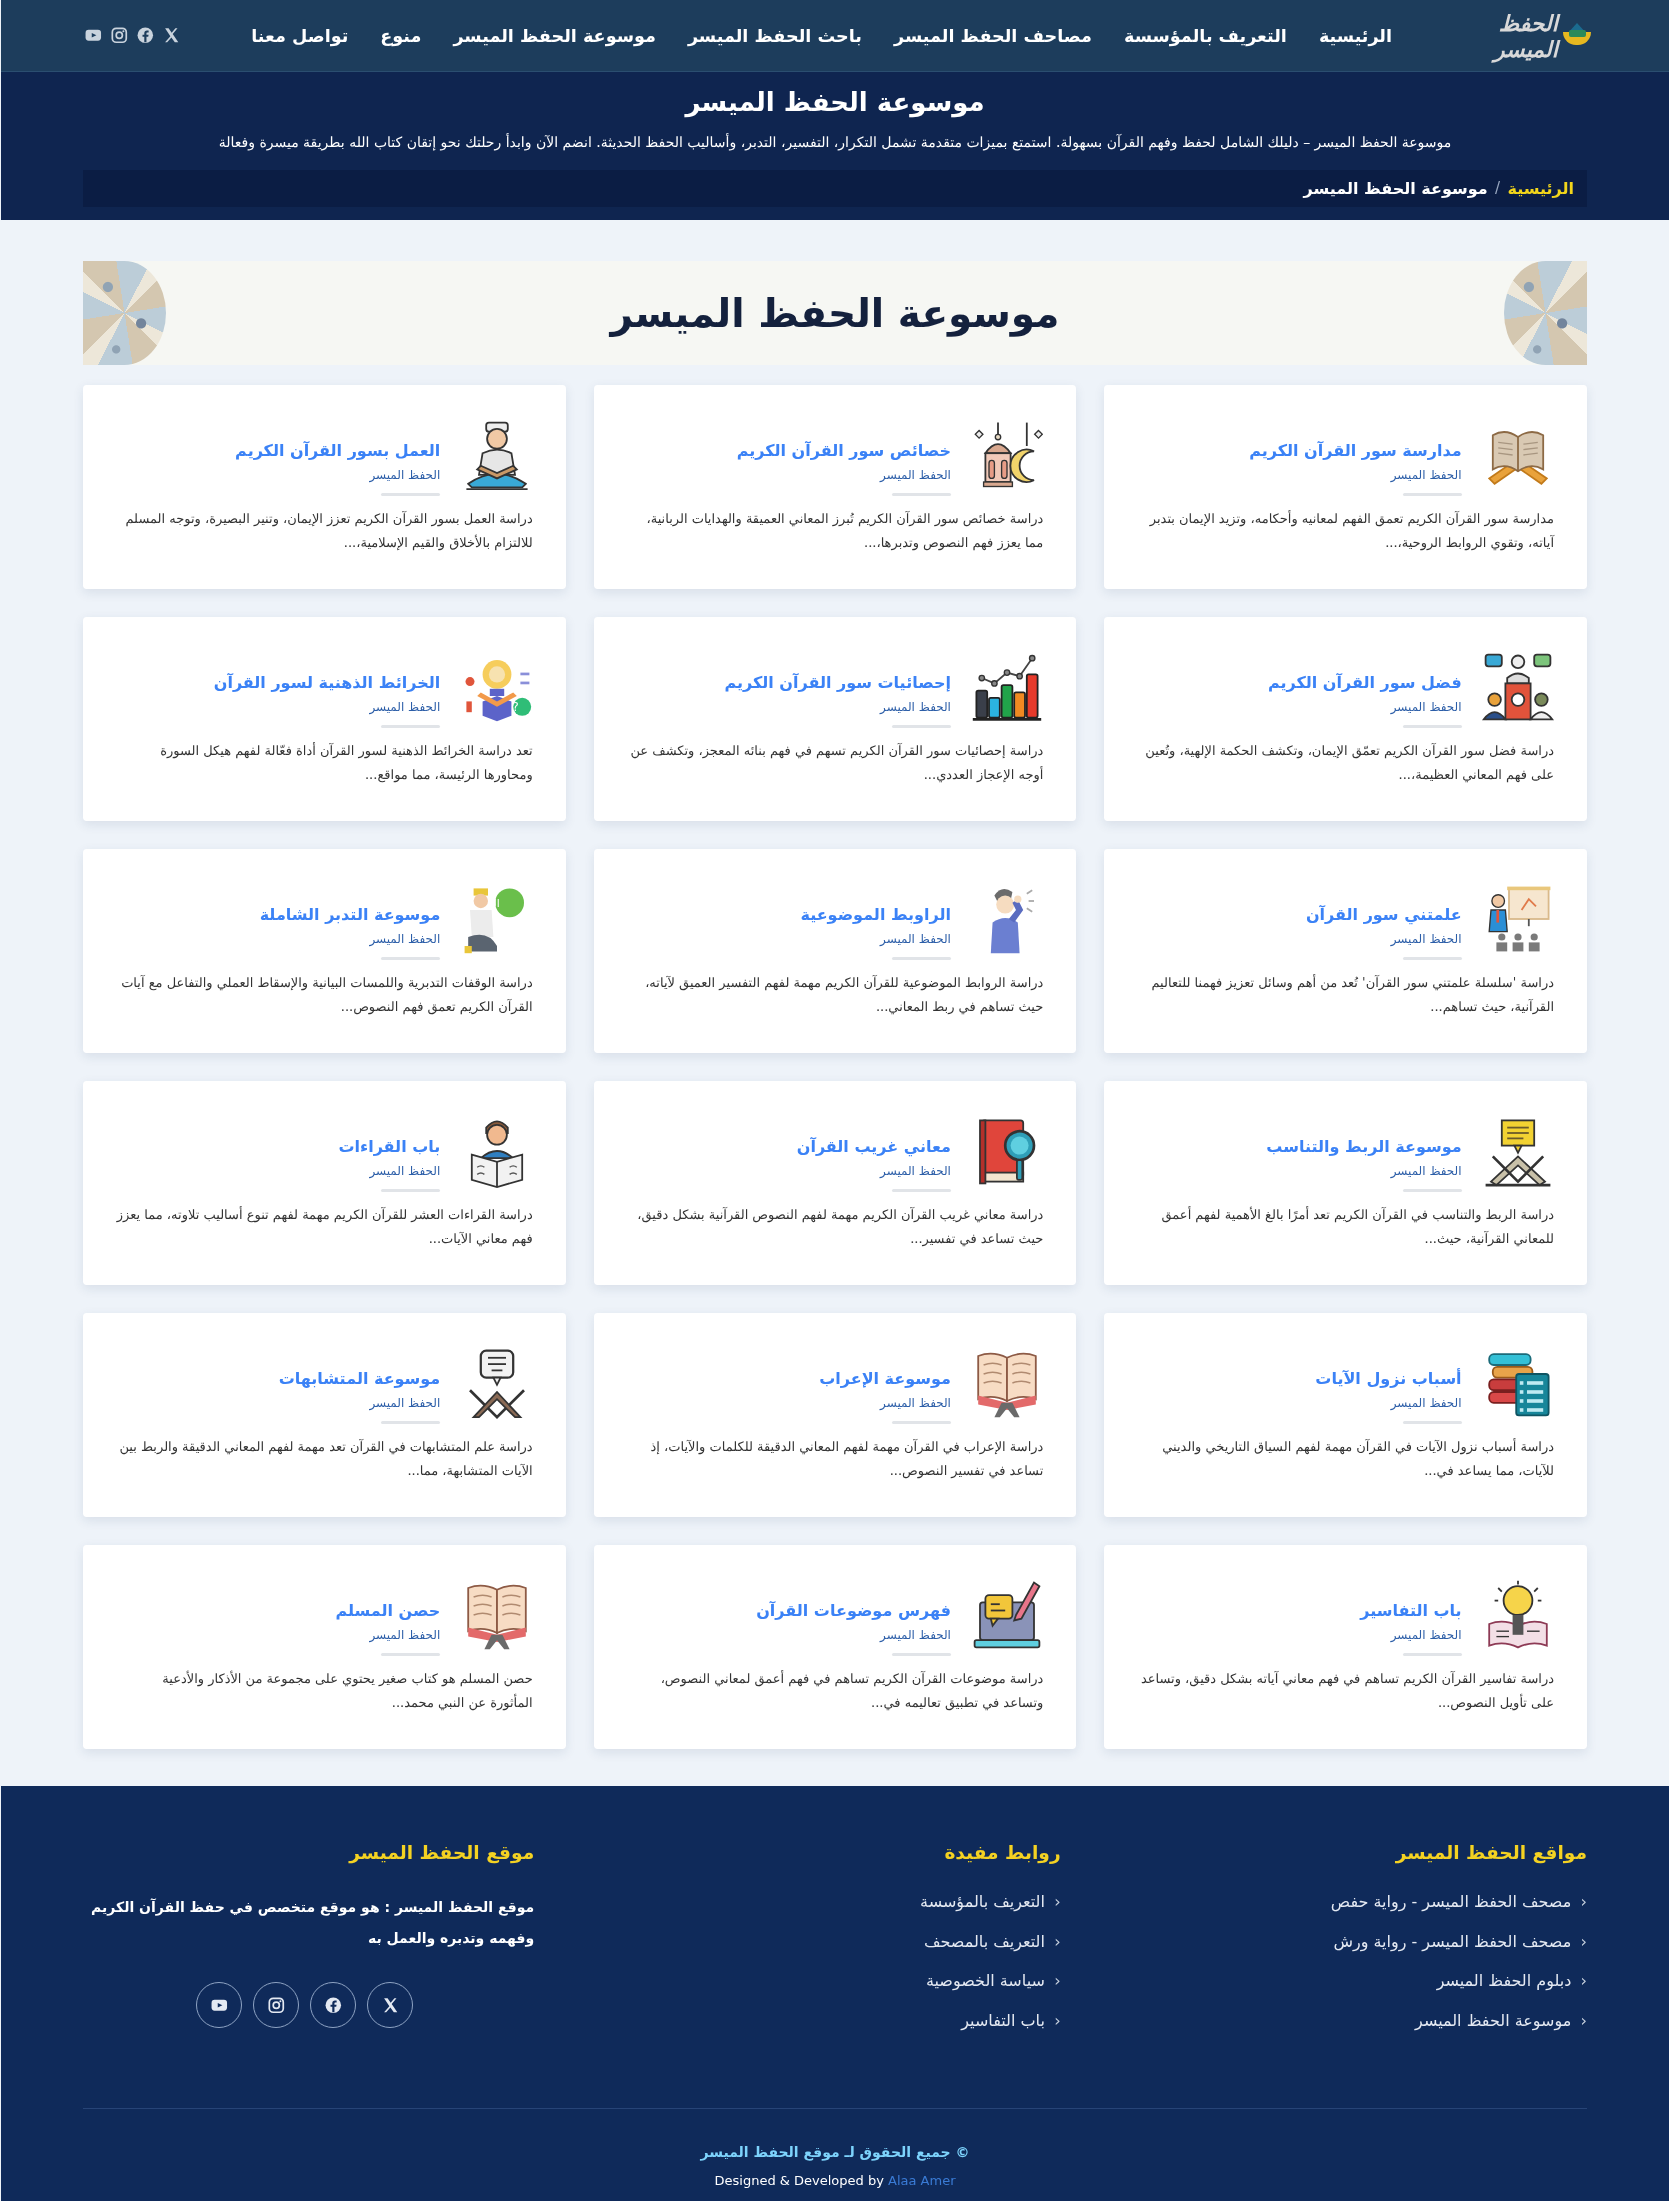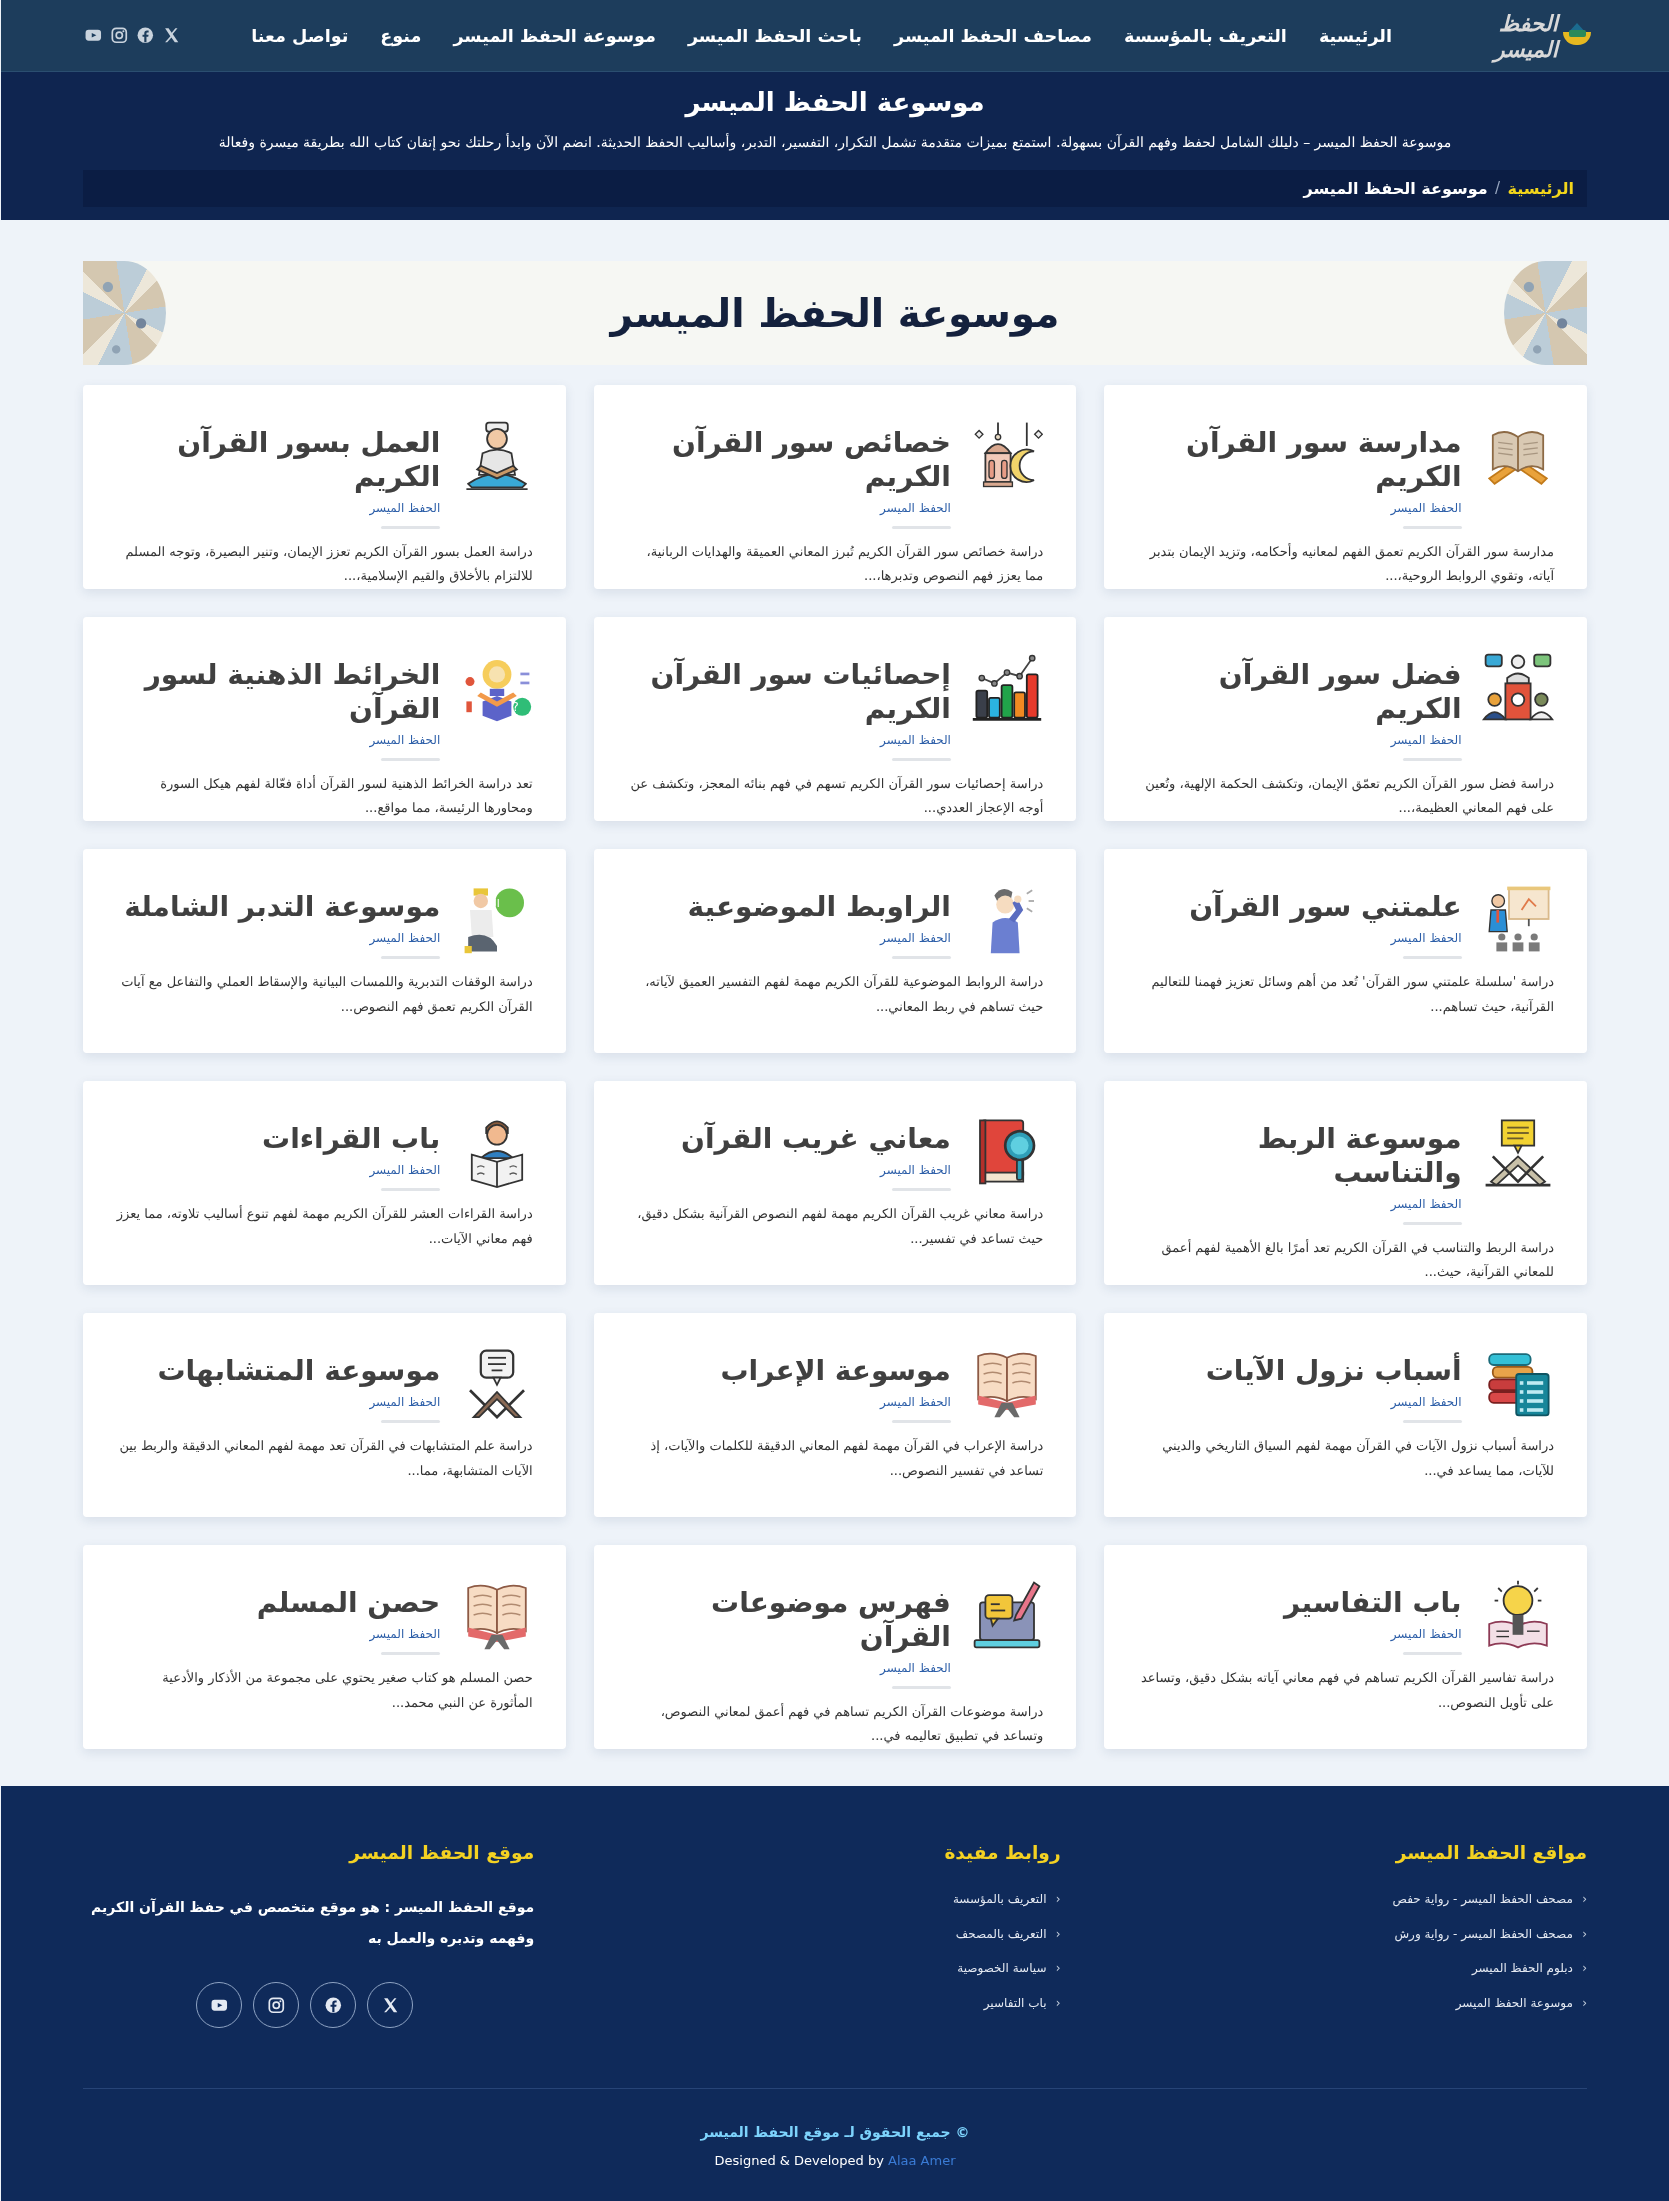--- a/index.html
+++ b/index.html
@@ -115,41 +115,41 @@
       height: 204px;
       border-radius: 3.7px;
       box-shadow: 0 3.7px 11px rgba(30, 60, 100, 0.10);
       padding: 33px 33px 0 33px;
       cursor: pointer;
     }
     .card-head { display: flex; align-items: flex-start; gap: 20.4px; }
     .card-icon { width: 72px; height: 74px; flex-shrink: 0; }
     .card-icon svg { width: 72px; height: 74px; }
     .card-titles { flex: 1; }
-    .card-title { font-size: 28px; font-weight: bold; color: #404040; line-height: 1.2; margin-top: 8px; }
+    .card-title { font-size: 16px; font-weight: bold; color: #3b82f6; line-height: 1.2; margin-top: 23px; }
     .card-source { font-size: 12px; color: #2c5ea8; margin-top: 7.4px; }
     .card-divider { width: 59px; height: 2.8px; background: #e1e4e8; margin-top: 11px; border-radius: 1.9px; }
     .card-desc {
       font-family: "DejaVu Serif", serif;
       font-size: 13px; color: #333; line-height: 1.9; margin-top: 11px;
     }
 
     
     .footer {
       background: #0f2a5a;
       padding: 56px 83px 0 83px;
       height: 416px;
       position: relative;
       overflow: hidden;
     }
     .footer-cols { display: flex; justify-content: space-between; }
     .fcol { width: 30%; }
     .fcol h3 { color: #f4d222; font-size: 18.6px; font-weight: bold; margin-bottom: 29px; }
     .fcol ul { list-style: none; }
-    .fcol li { color: #e4e9f2; font-size: 12px; margin-bottom: 20.4px; cursor: pointer; }
+    .fcol li { color: #e4e9f2; font-size: 16px; margin-bottom: 20.4px; cursor: pointer; }
     .fcol li .chev { color: #c5cfdd; margin-left: 9.3px; }
     .fcol p { color: #ffffff; font-size: 14px; line-height: 2.2; font-weight: bold; }
     .fsocial { display: flex; gap: 11px; margin-top: 28px; margin-right: 121px; direction: ltr; justify-content: flex-end; }
     .fsocial .circle {
       width: 46px; height: 46px; border: 0.9px solid #8ea3c3; border-radius: 50%;
       display: flex; align-items: center; justify-content: center; cursor: pointer;
     }
     .fsocial svg { width: 18.6px; height: 18.6px; fill: #e4e9f2; }
     .footer-hr { border: none; border-top: 0.9px solid #274477; margin-top: 58px; }
     .copyright { text-align: center; color: #7dd3fc; font-size: 14px; margin-top: 35px; font-weight: bold; }

